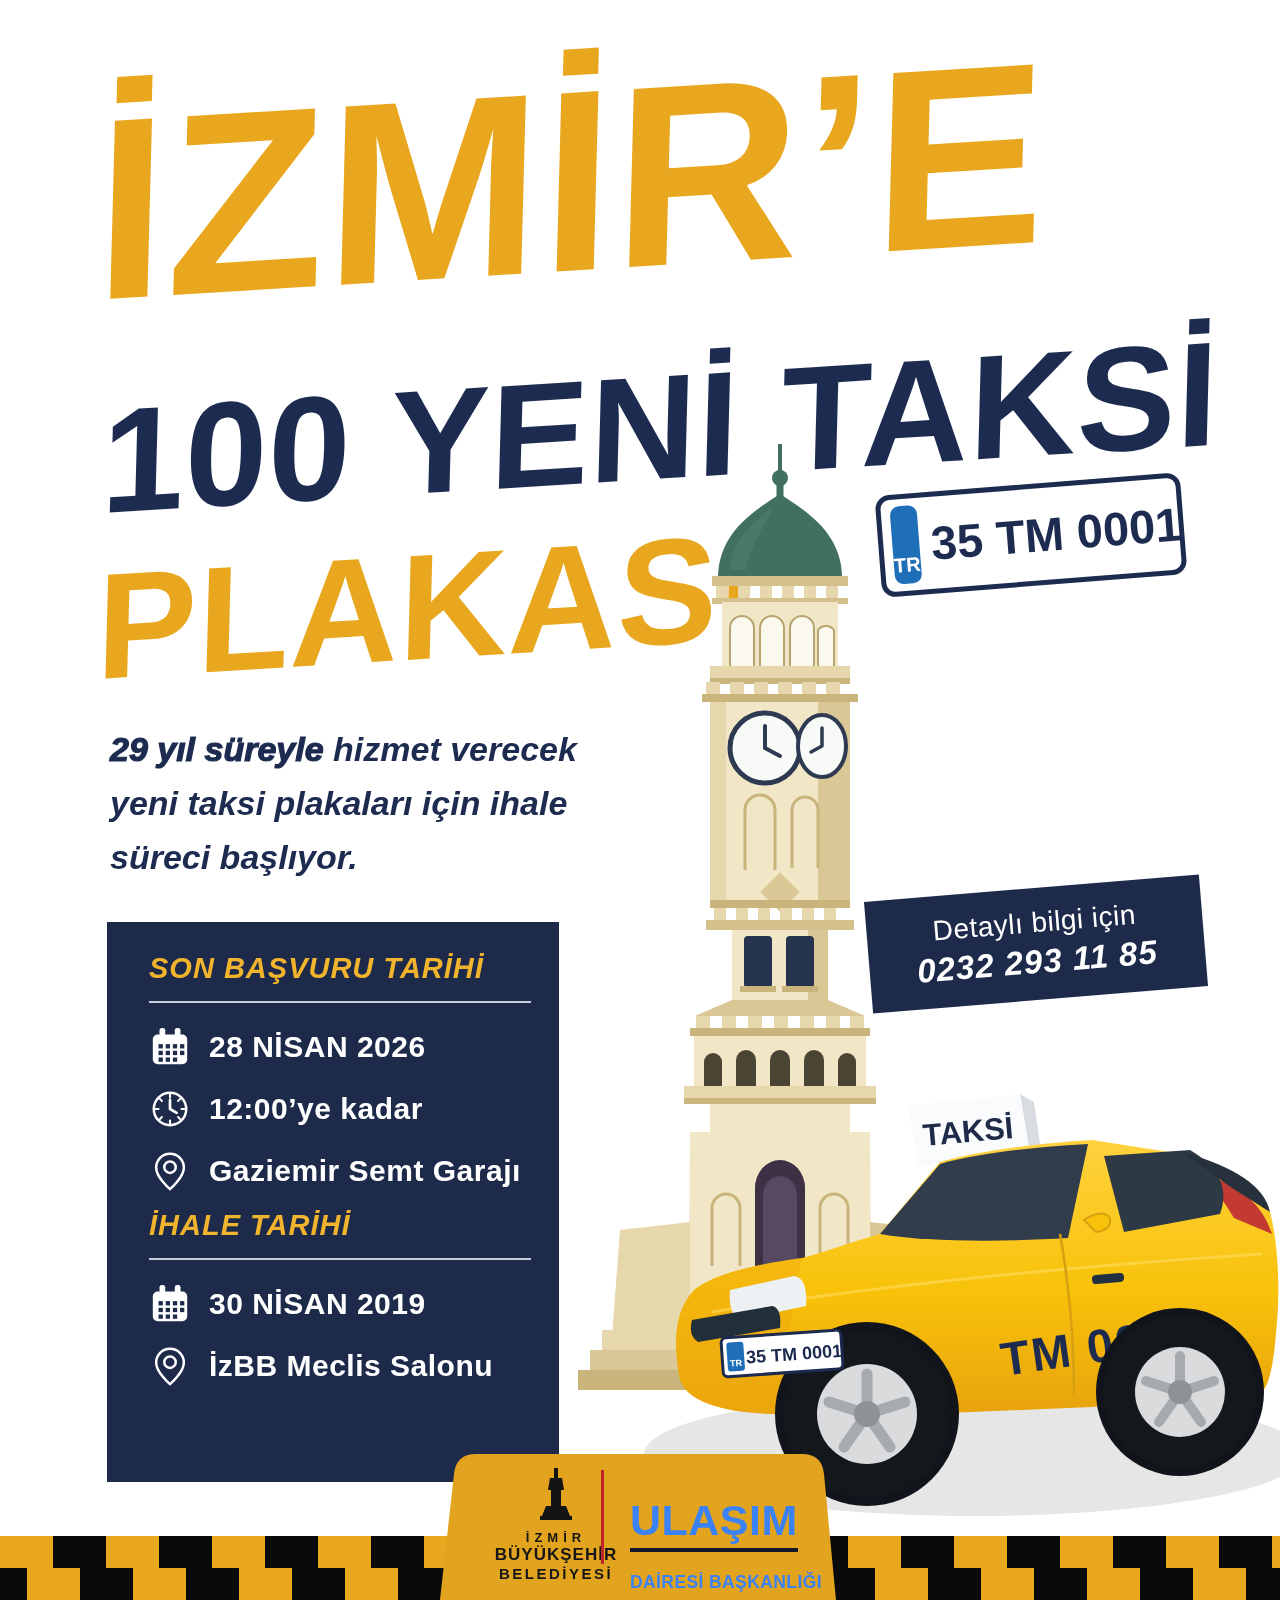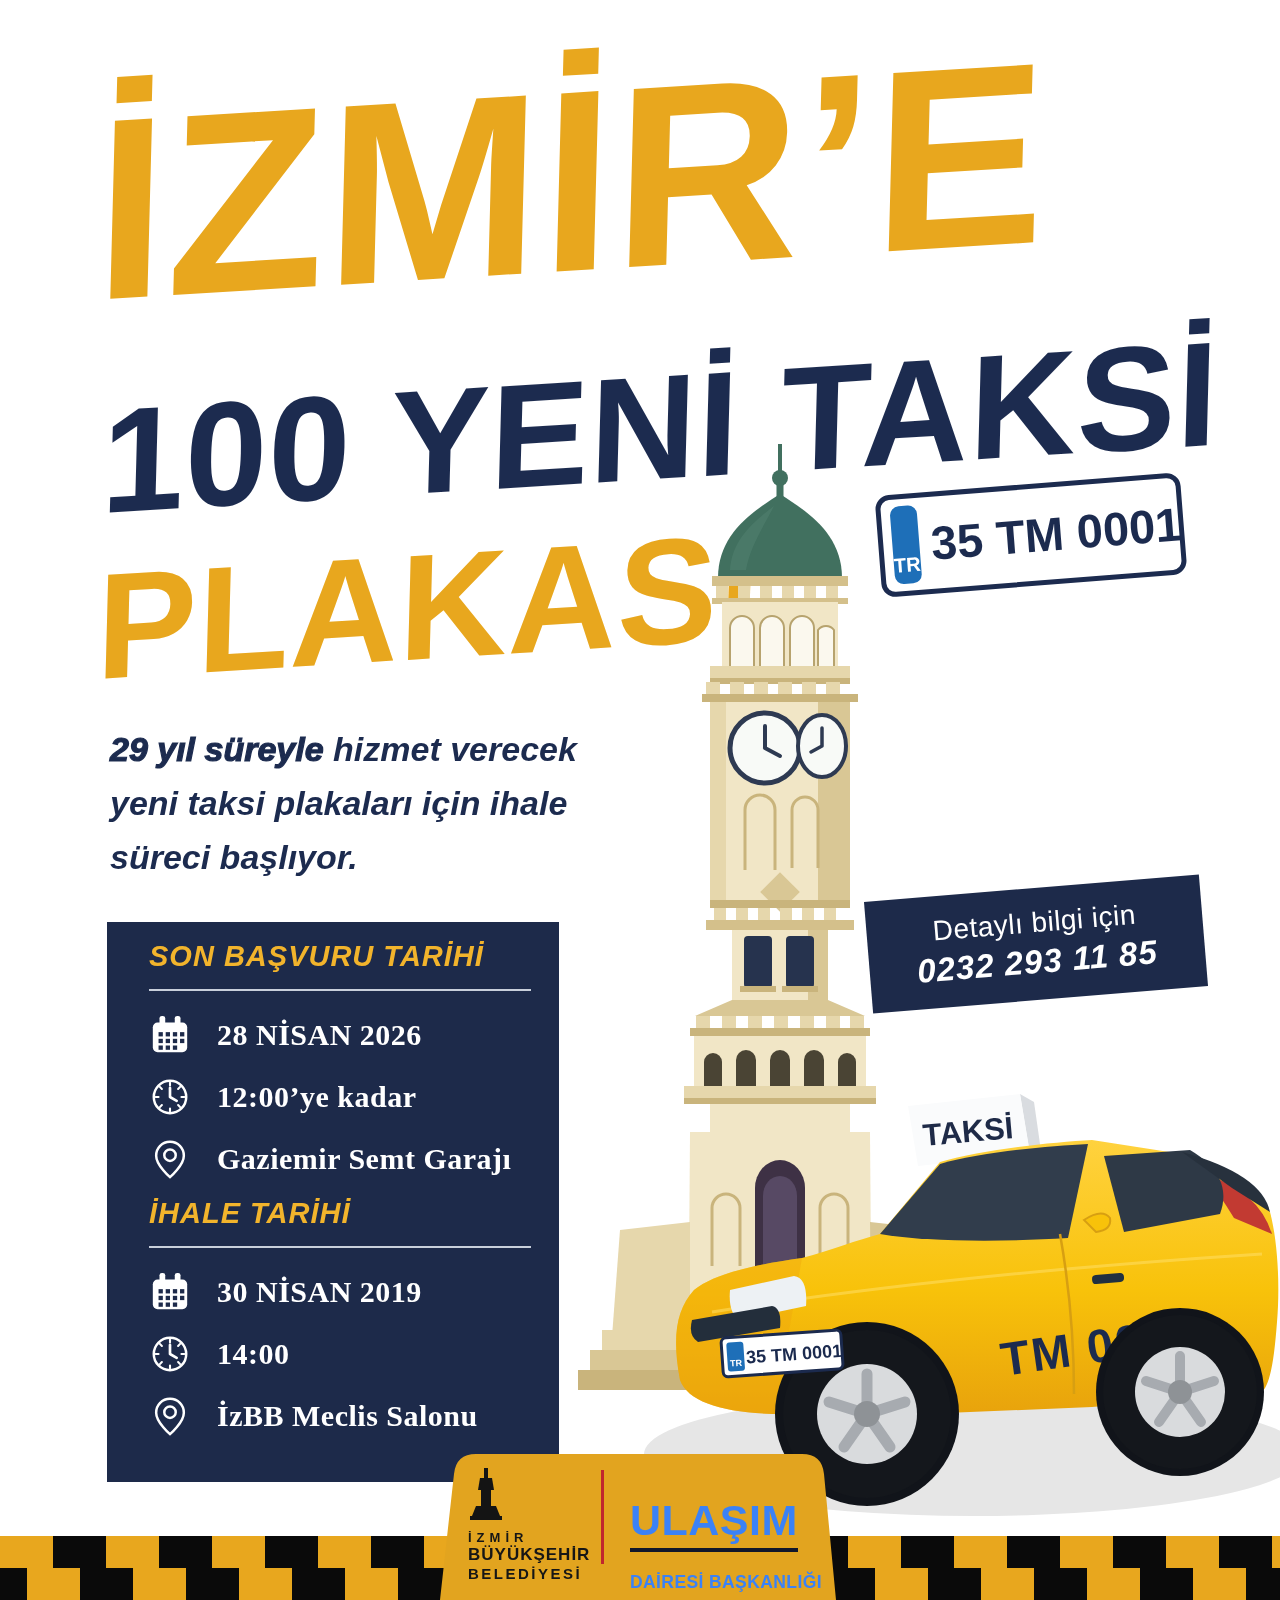--- a/index.html
+++ b/index.html
@@ -22,25 +22,25 @@
     align-items:flex-end;justify-content:center;color:#fff;font-weight:bold;font-size:20px;padding-bottom:7px;box-sizing:border-box;}
   .plate-num{color:var(--navy);font-weight:bold;font-size:47px;letter-spacing:0px;white-space:nowrap;}
 
   
   .intro{position:absolute;left:110px;top:668px;width:580px;margin:0;font-style:italic;
     font-weight:bold;font-size:34px;line-height:54px;color:var(--navy);}
   .intro strong{-webkit-text-stroke:1.2px currentColor;}
 
   
   .card{position:absolute;left:107px;top:922px;width:452px;height:560px;background:var(--card_navy);
-    box-sizing:border-box;padding:18px 24px 0 42px;color:#fff;}
+    box-sizing:border-box;padding:30px 24px 0 42px;color:#fff;}
   .card h3{margin:0 0 16px 0;font-style:italic;font-size:29px;letter-spacing:1px;color:var(--gold_bright);
     font-weight:bold;white-space:nowrap;}
   .card .rule{height:2px;background:rgba(230,236,245,.85);margin:0 4px 20px 0;}
-  .row{display:flex;align-items:center;gap:26px;height:48px;margin-bottom:14px;font-family:Liberation Serif, serif;}
+  .row{display:flex;align-items:center;gap:18px;height:48px;margin-bottom:14px;}
   .row .ic{width:42px;height:42px;flex:0 0 42px;}
   .row .tx{font-weight:bold;font-size:30px;letter-spacing:.5px;white-space:nowrap;}
   .sec2{margin-top:34px;}
 
   
   .contact{position:absolute;left:868px;top:888px;width:336px;height:112px;background:var(--card_navy);
     transform:rotate(-4.7deg);display:flex;flex-direction:column;align-items:center;justify-content:center;
     color:#fff;gap:4px;}
   .contact .lbl{font-size:28px;font-weight:normal;letter-spacing:.5px;}
   .contact .ph{font-size:33px;font-weight:bold;font-style:italic;letter-spacing:1px;}
@@ -51,21 +51,21 @@
   .contact,{z-index:6;}
 
   
   .checker{position:absolute;left:0;top:1536px;width:1280px;height:64px;}
   .checker .r1{height:32px;background:repeating-linear-gradient(90deg,var(--gold) 0 53px,var(--checker_black) 53px 106px);}
   .checker .r2{height:32px;background:repeating-linear-gradient(90deg,var(--checker_black) 0 53px,var(--gold) 53px 106px);
     background-position-x:-26px;}
 
   
   .panel-svg{position:absolute;left:428px;top:1452px;width:424px;height:148px;}
-  .muni{position:absolute;left:468px;top:1466px;width:176px;color:#161616;}
+  .muni{position:absolute;left:468px;top:1466px;width:176px;text-align:center;color:#161616;}
   .muni .l1{font-size:13px;font-weight:bold;letter-spacing:5px;margin-top:2px;}
   .muni .l2{font-size:17px;font-weight:bold;letter-spacing:1px;}
   .muni .l3{font-size:15px;font-weight:bold;letter-spacing:2.5px;}
   .redline{position:absolute;left:601px;top:1470px;width:3px;height:94px;background:var(--red_divider);}
   .dept{position:absolute;left:630px;top:1496px;width:200px;color:#3b82f6;}
   .dept .big{font-size:43px;font-weight:bold;letter-spacing:.5px;border-bottom:4px solid #12172B;
     padding-bottom:3px;display:inline-block;}
   .dept .sub{font-size:17.5px;font-weight:bold;letter-spacing:.4px;margin-top:20px;}
 
   .z2{z-index:2}.z3{z-index:3}.z4{z-index:4}.z5{z-index:5}.z6{z-index:6}
@@ -269,30 +269,20 @@
             <rect x="25" y="26" width="4.5" height="4.5"></rect>
             <rect x="32.5" y="26" width="4.5" height="4.5"></rect>
           <rect x="10" y="33" width="4.5" height="4.5"></rect>
             <rect x="17.5" y="33" width="4.5" height="4.5"></rect>
             <rect x="25" y="33" width="4.5" height="4.5"></rect>
         </g>
       </svg>
       <span class="tx">30 NİSAN 2019</span>
     </div>
 
-    <div class="row">
-      <svg class="ic" viewBox="0 0 44 44">
-        <circle cx="22" cy="22" r="17" fill="none" stroke="#fff" stroke-width="2.6"></circle>
-        <g stroke="#fff" stroke-width="2.2" stroke-linecap="round">
-          <path d="M22,7 v3 M22,34 v3 M7,22 h3 M34,22 h3 M11.4,11.4 l2.1,2.1 M30.5,30.5 l2.1,2.1 M32.6,11.4 l-2.1,2.1 M13.5,30.5 l-2.1,2.1"></path>
-        </g>
-        <path d="M22,22 L22,12.5 M22,22 L29,26" stroke="#fff" stroke-width="2.8" stroke-linecap="round"></path>
-      </svg>
-      <span class="tx">14:00</span>
-    </div>
 
     <div class="row">
       <svg class="ic" viewBox="0 0 44 44">
         <path d="M22,4 C13.7,4 7.5,10.5 7.5,18.5 C7.5,28.5 22,41 22,41 C22,41 36.5,28.5 36.5,18.5 C36.5,10.5 30.3,4 22,4 Z" fill="none" stroke="#fff" stroke-width="2.6"></path>
         <circle cx="22" cy="18" r="6" fill="none" stroke="#fff" stroke-width="2.6"></circle>
       </svg>
       <span class="tx">İzBB Meclis Salonu</span>
     </div>
   </div>
 

